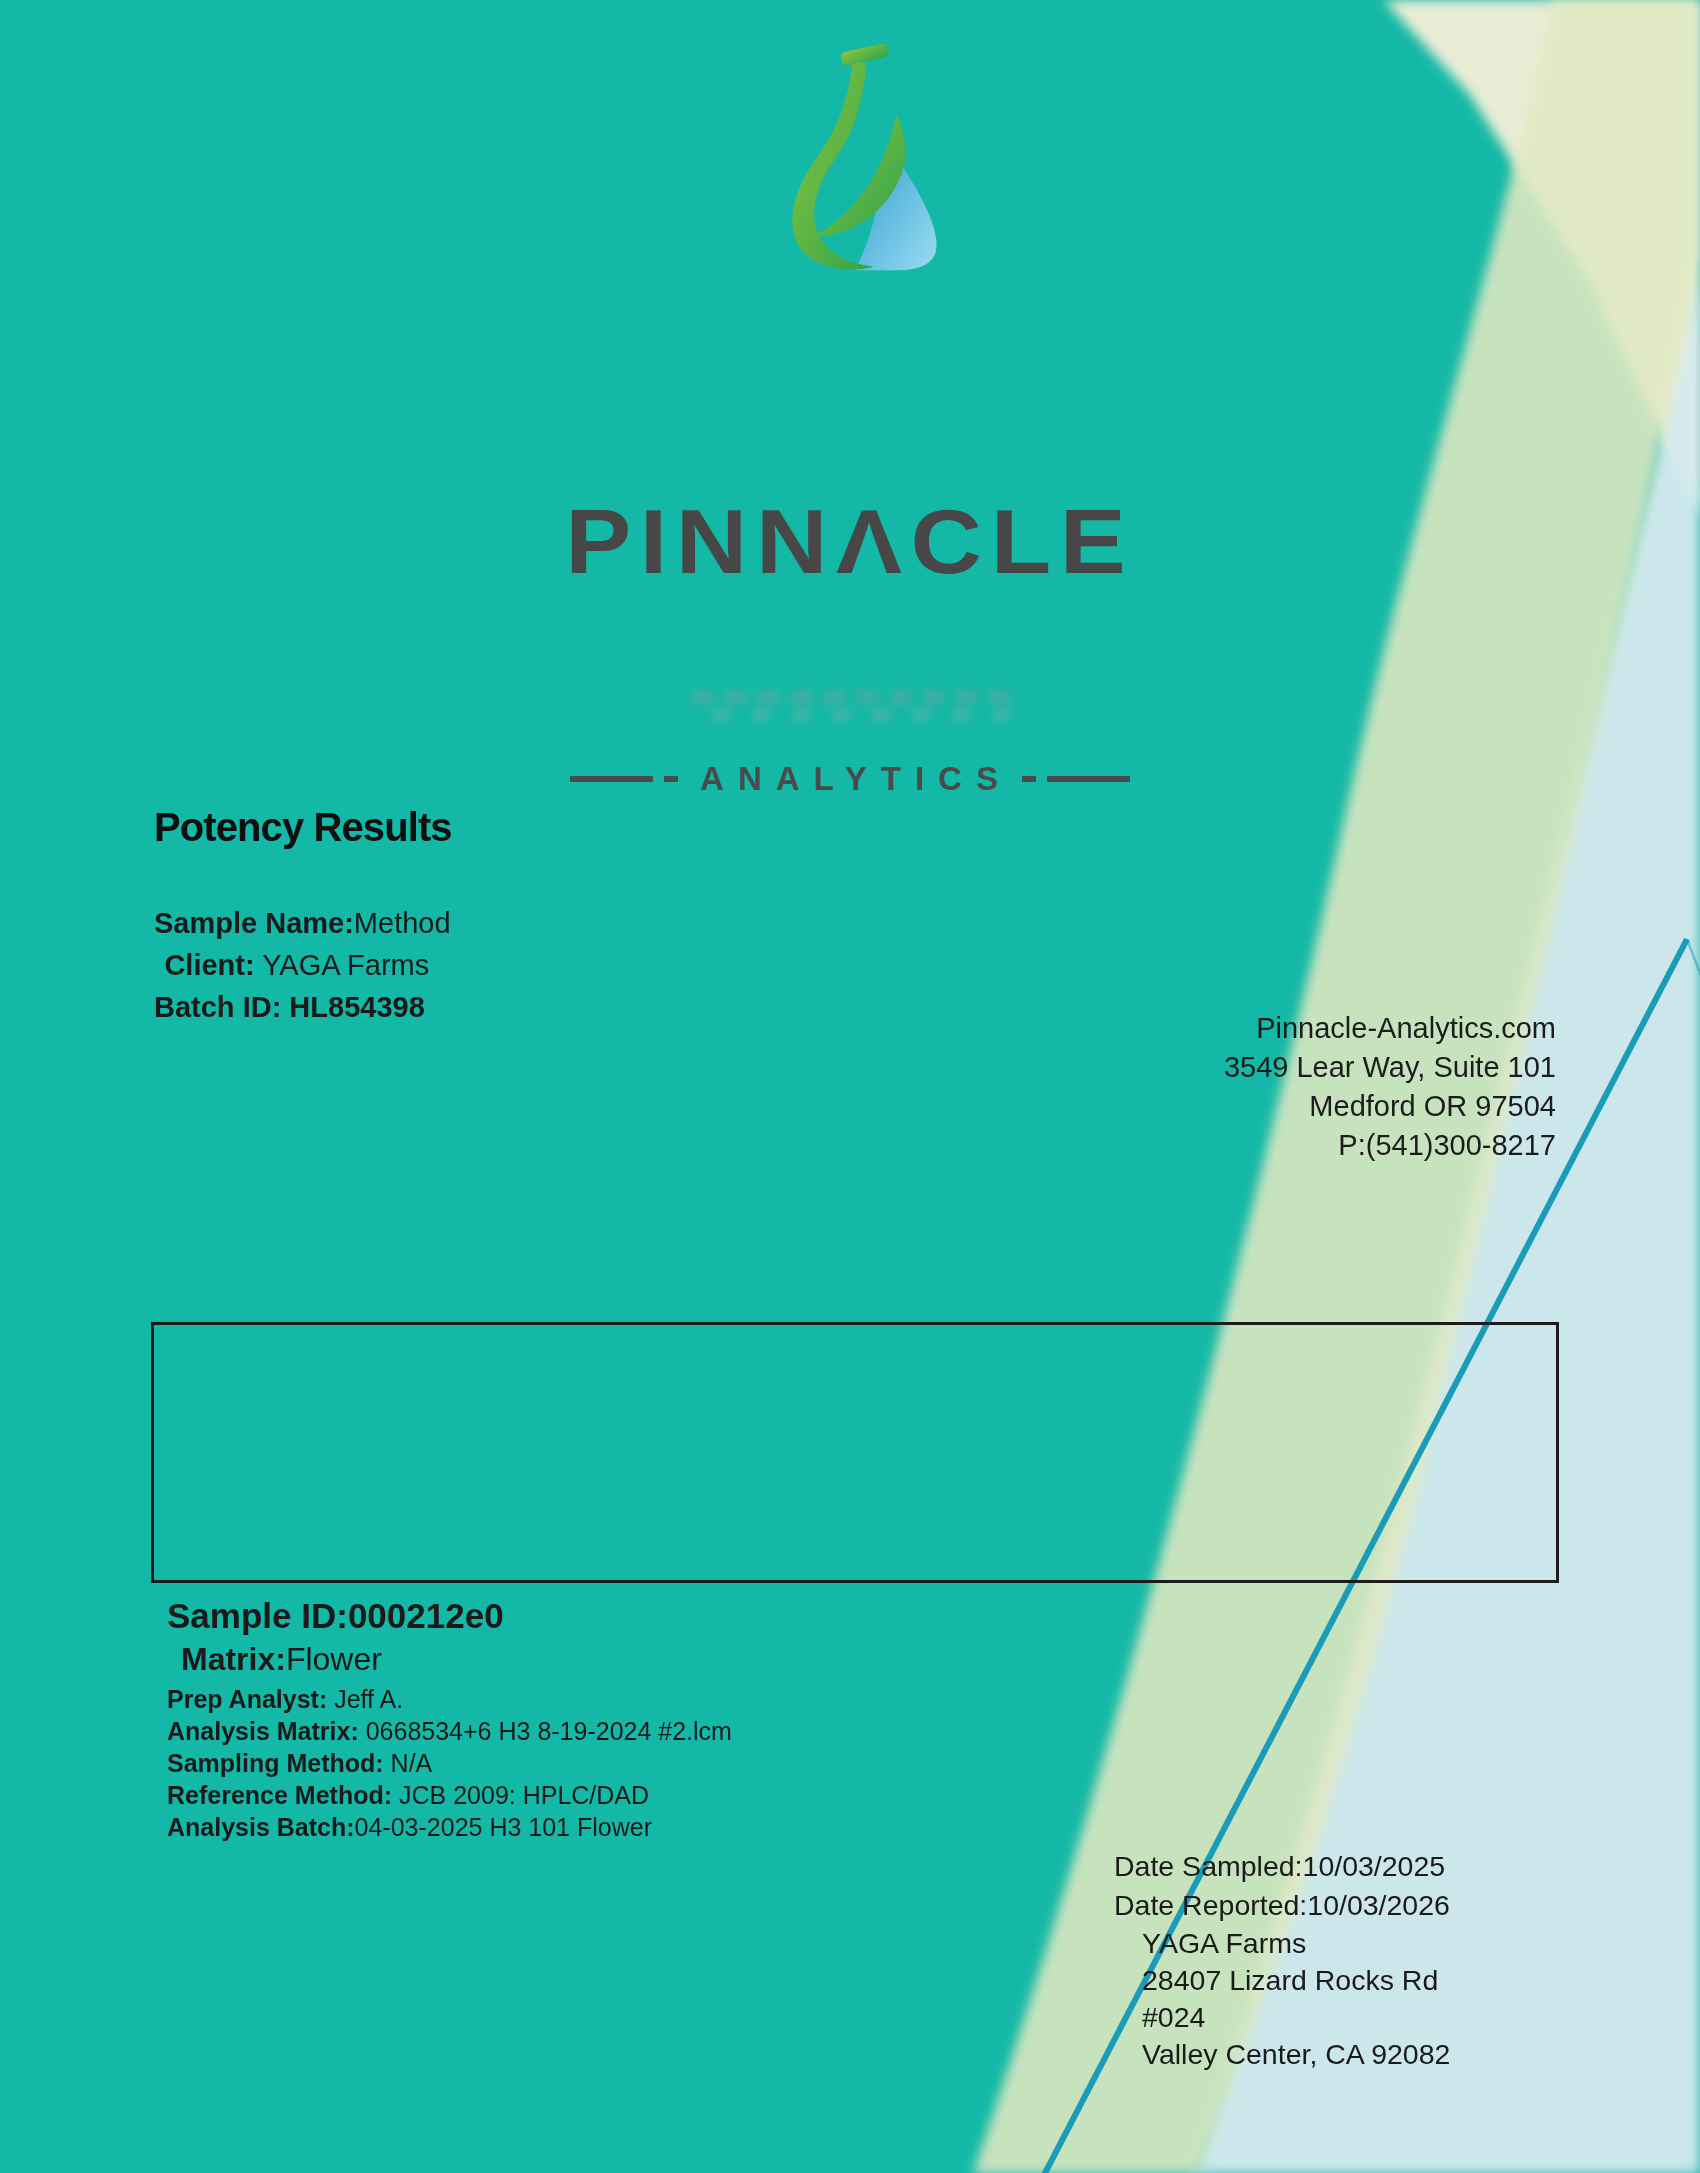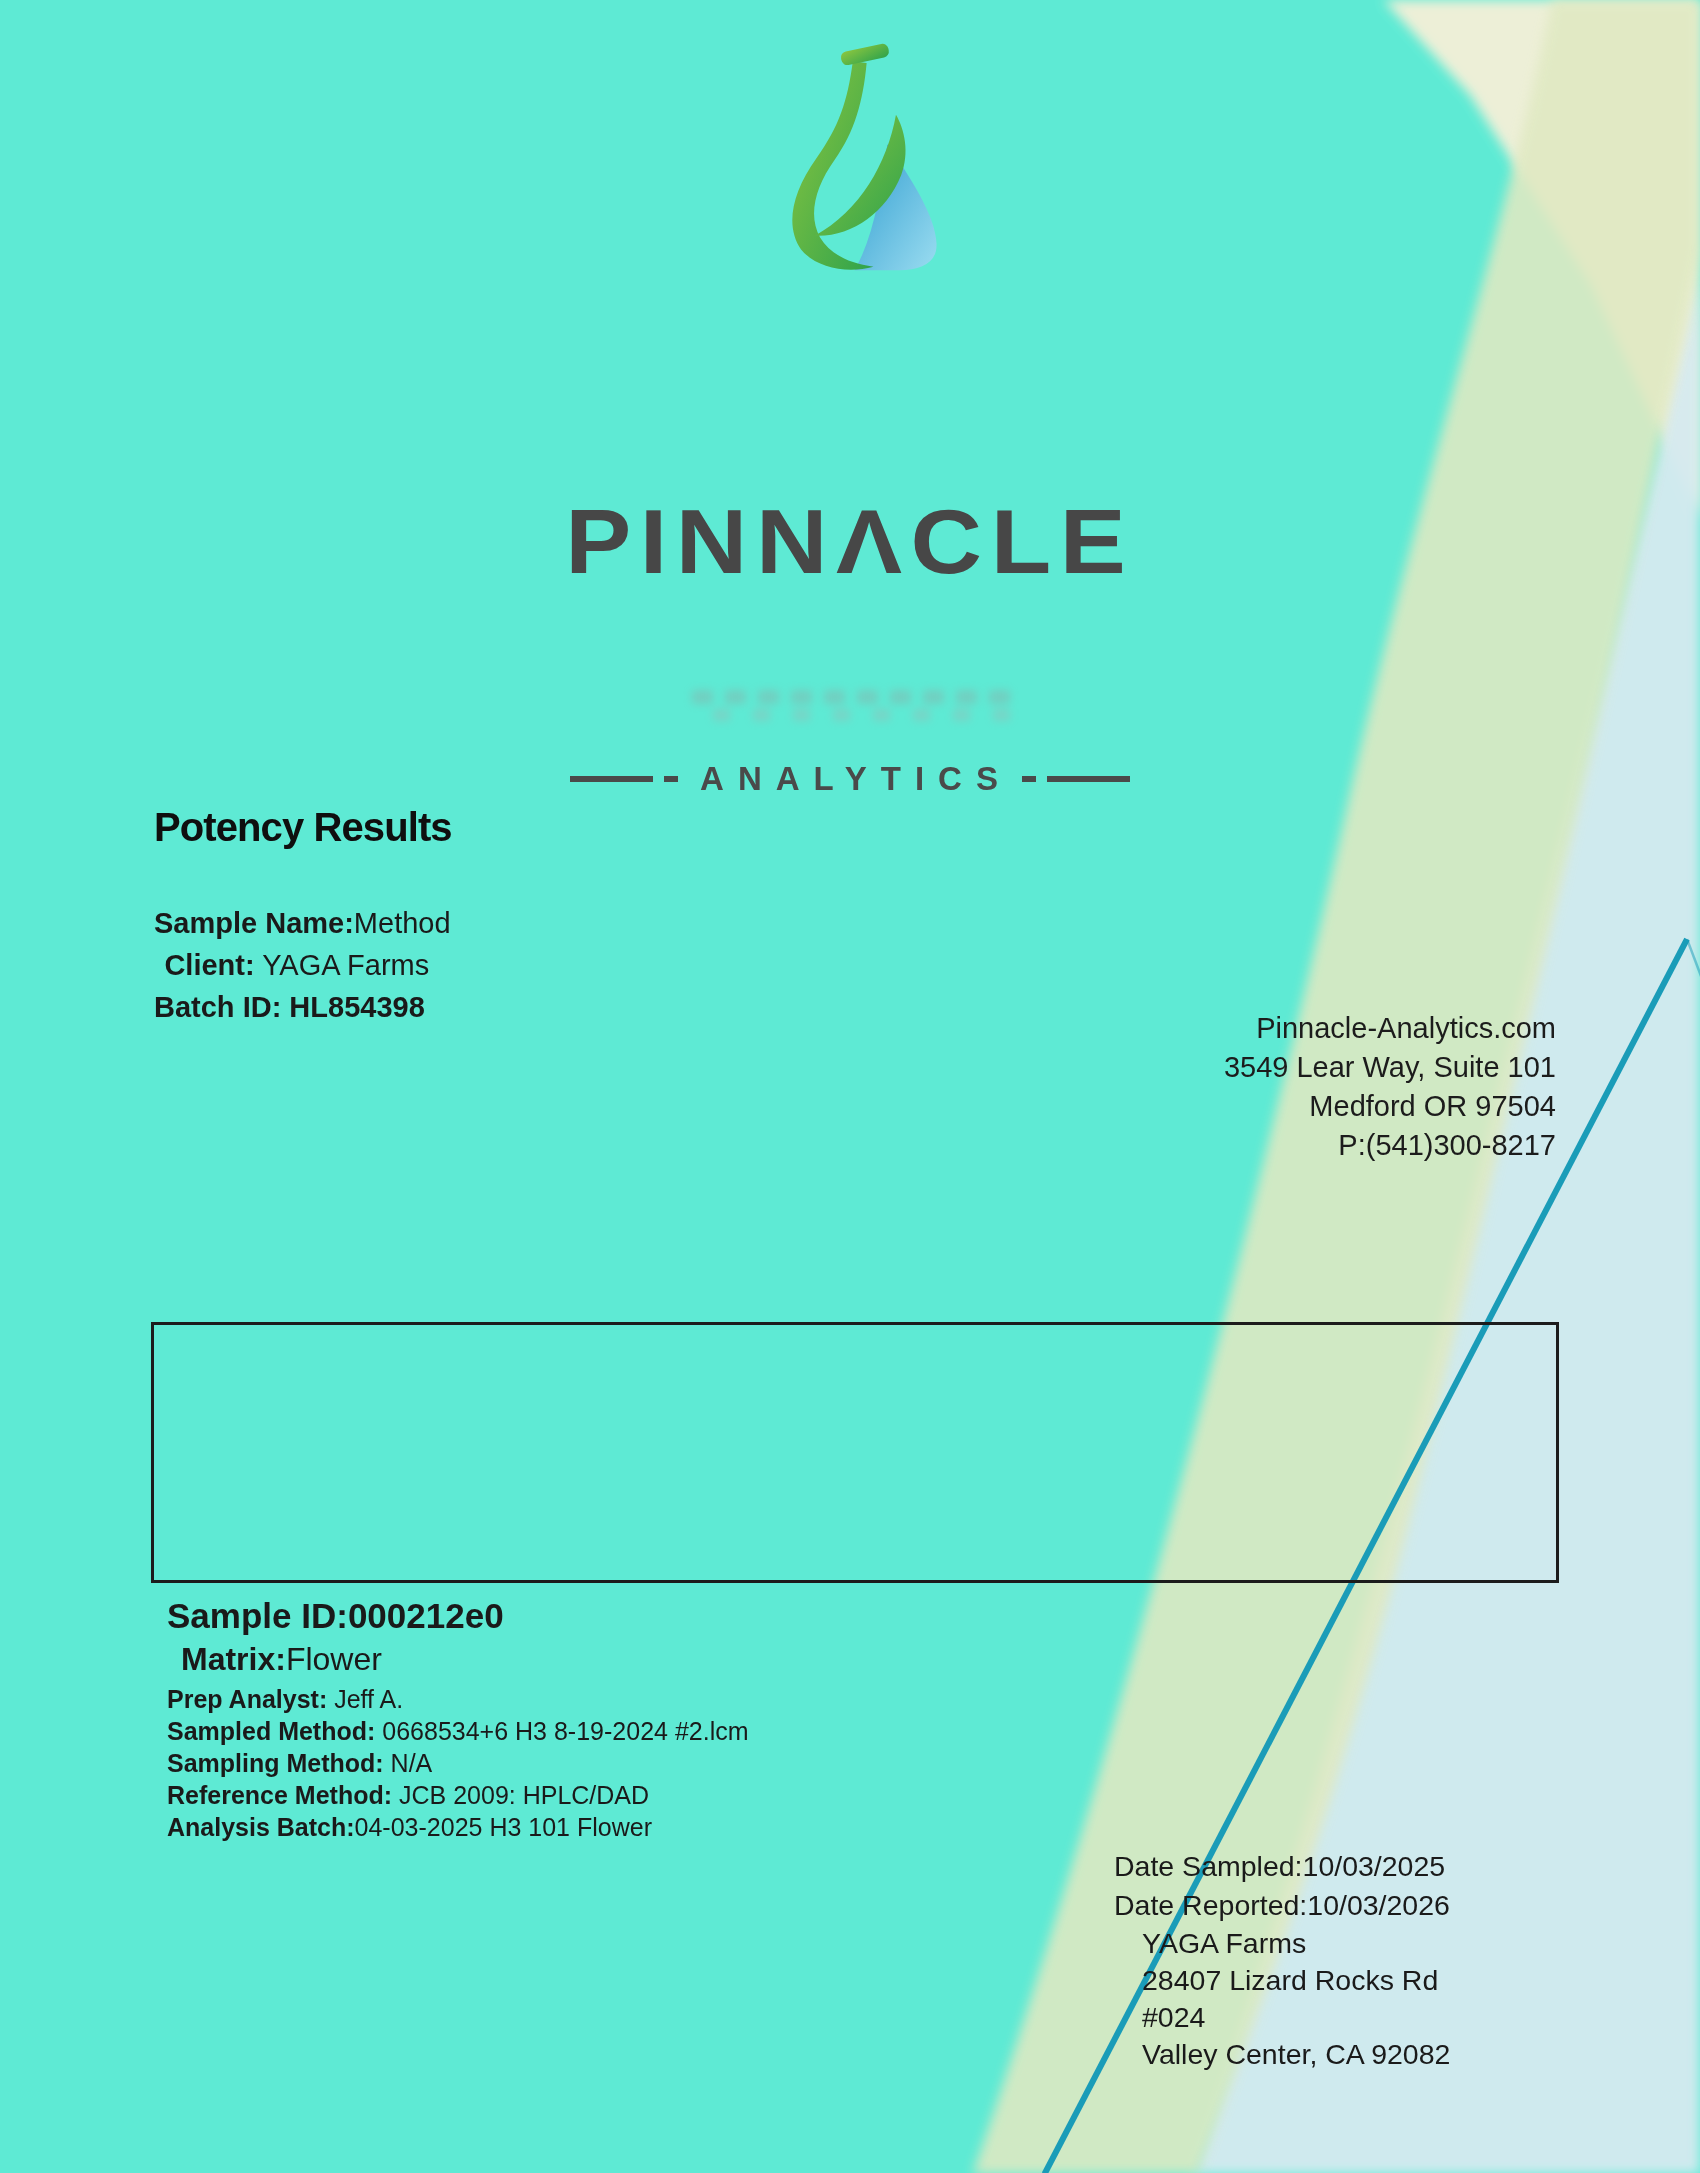--- a/index.html
+++ b/index.html
@@ -1,16 +1,16 @@
 <!DOCTYPE html>
 <html style="font-size:14px"><head>
 <meta charset="utf-8">
 <style>
   html,body{margin:0;padding:0;background:#ffffff;}
-  .page{position:relative;width:1700px;height:2174px;background:#5eead4;overflow:hidden;
+  .page{position:relative;width:1700px;height:2174px;background:#14b8a6;overflow:hidden;
         font-family:"Liberation Sans",sans-serif;color:#1a1a1a;}
   .abs{position:absolute;}
   .bgsvg{position:absolute;left:0;top:0;z-index:0;}
   .fg{position:relative;z-index:1;}
 
   
   .brand-name{left:0;right:0;top:256px;text-align:center;}
   .brand-name span{display:inline-block;font-size:90px;font-weight:700;color:#474747;
       letter-spacing:7.8px;transform:scaleX(1.10);transform-origin:center;}
   .ghost{left:692px;top:348px;width:329px;height:38px;opacity:.33;filter:blur(4.3px);
@@ -108,21 +108,21 @@
 
   
   <div class="abs fg sbox"></div>
   <div class="abs fg sb-left">
     <div class="sid"><span>Sample ID:</span><span>000212e0</span></div>
     <div class="smatrix"><span>Matrix:</span><span class="val">Flower</span></div>
     <div class="srows">
 
         <div><b>Prep Analyst:</b><span> Jeff A.</span></div>
 
-        <div><b>Sampled Method:</b><span> 0668534+6 H3 8-19-2024 #2.lcm</span></div>
+        <div><b>Analysis Matrix:</b><span> 0668534+6 H3 8-19-2024 #2.lcm</span></div>
 
         <div><b>Sampling Method:</b><span> N/A</span></div>
 
         <div><b>Reference Method:</b><span> JCB 2009: HPLC/DAD</span></div>
 
         <div><b>Analysis Batch:</b><span>04-03-2025 H3 101 Flower</span></div>
       </div>
   </div>
   <div class="abs fg sb-right">
     <div><span>Date Sampled:</span><span>10/03/2025</span></div>

